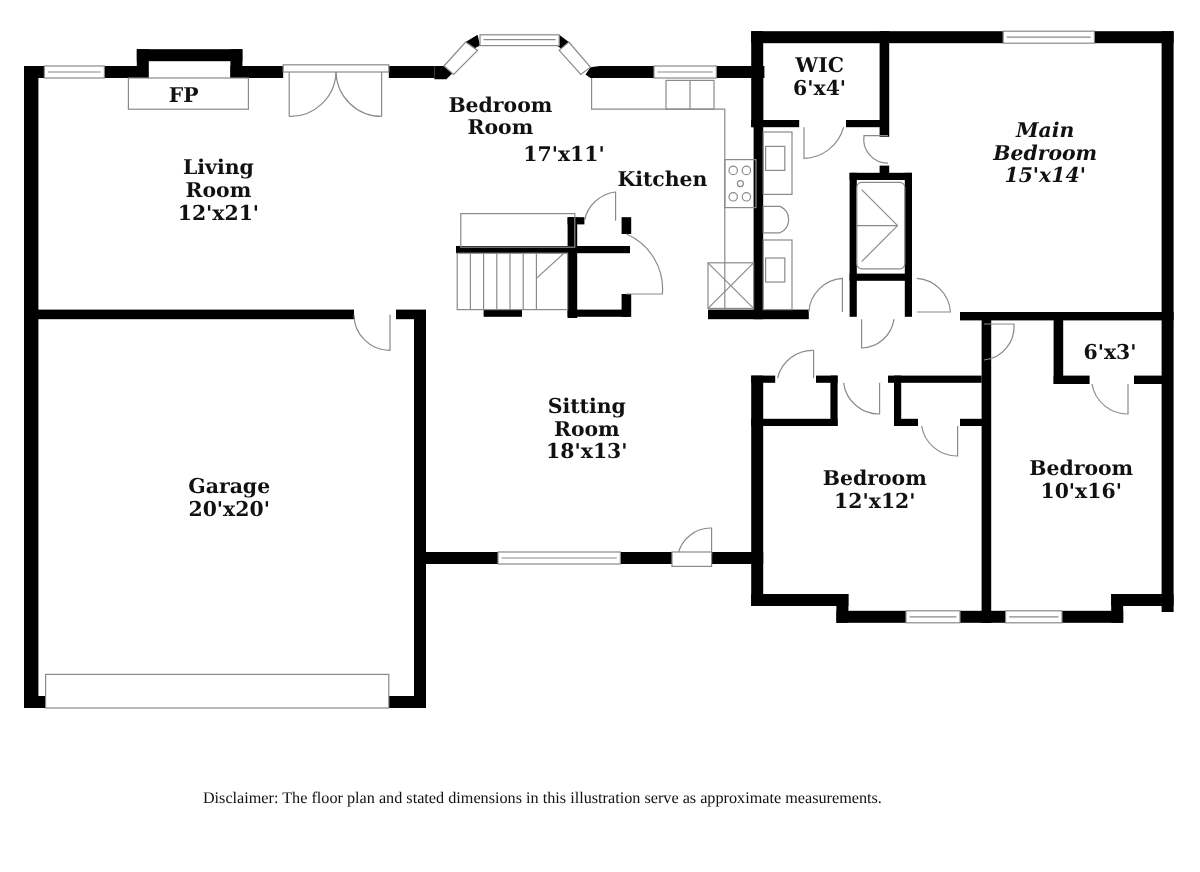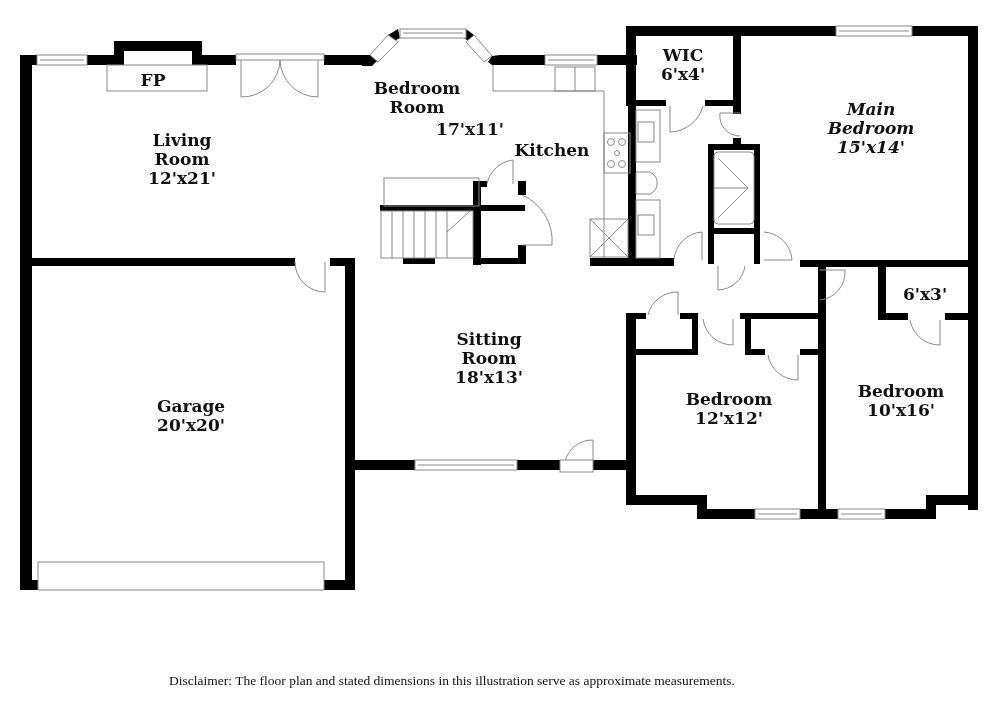--- a/index.html
+++ b/index.html
@@ -4,21 +4,21 @@
 <style>
   html,body{margin:0;padding:0;background:#ffffff;}
   body{width:1000px;height:727px;position:relative;overflow:hidden;font-family:"DejaVu Serif","Liberation Serif",serif;}
   #plan{position:absolute;left:0;top:0;width:1000px;height:727px;}
   .wall{fill:#000000;}
   .thin{fill:none;stroke:#8a8a8a;stroke-width:1;}
   .win{fill:#ffffff;stroke:#8a8a8a;stroke-width:1;}
   .door{fill:none;stroke:#8a8a8a;stroke-width:1;}
   .label{position:absolute;text-align:center;font-weight:bold;color:#111;font-size:17px;line-height:19px;transform:translate(-50%,0);white-space:nowrap;}
   .label span{display:block;}
-  .disclaimer{position:absolute;left:0;width:904px;text-align:center;font-family:"Liberation Serif","DejaVu Serif",serif;font-size:13.5px;color:#111;line-height:20px;margin-top:16px;}
+  .disclaimer{position:absolute;left:0;width:904px;text-align:center;font-family:"Liberation Serif","DejaVu Serif",serif;font-size:13.5px;color:#111;line-height:20px;}
 </style>
 </head>
 <body>
 
 <svg id="plan" viewBox="0 0 1000 727" xmlns="http://www.w3.org/2000/svg">
 
   <g>
 
     <rect class="wall" x="20" y="55" width="12" height="535"></rect>
 

